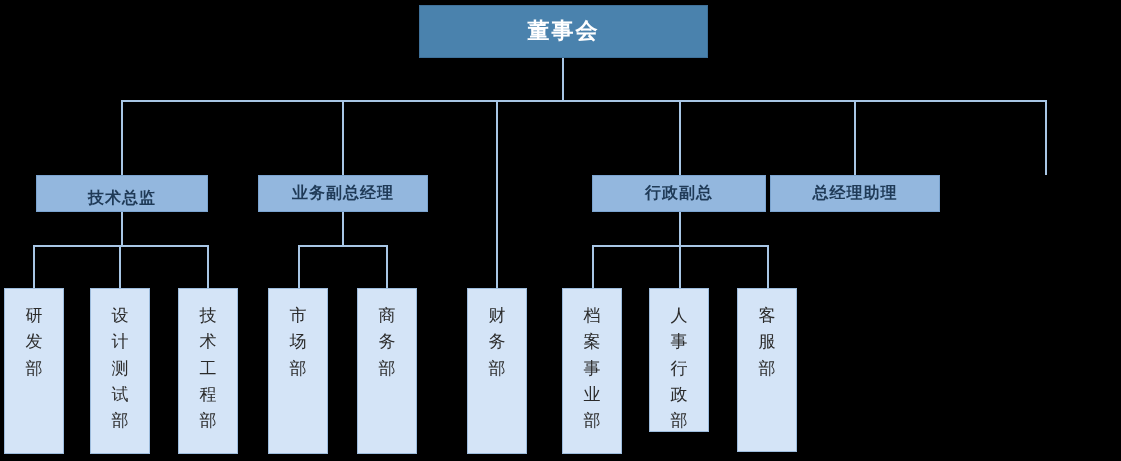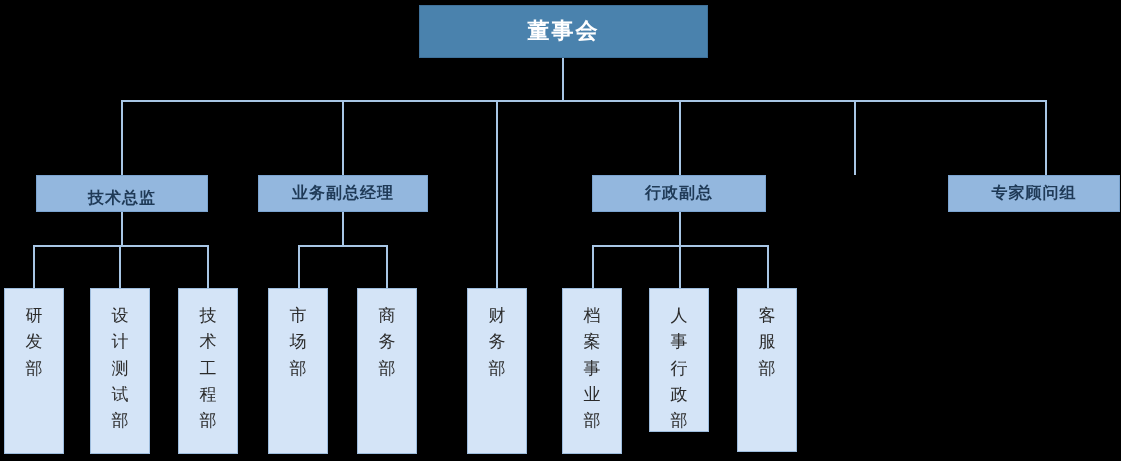--- a/index.html
+++ b/index.html
@@ -100,22 +100,22 @@
 
   <div class="node node-l2" style="left:36px; top:175px; width:172px; height:37px;align-items:flex-end;">
     <span class="vtext">技术总监</span>
   </div>
   <div class="node node-l2" style="left:592px; top:175px; width:174px; height:37px;">
     <span class="vtext">行政副总</span>
   </div>
   <div class="node node-l2" style="left:258px; top:175px; width:170px; height:37px;">
     <span class="vtext">业务副总经理</span>
   </div>
-  <div class="node node-l2" style="left:948px; top:175px; width:172px; height:37px;">
-    <span class="vtext">专家顾问组</span>
+  <div class="node node-l2" style="left:770px; top:175px; width:170px; height:37px;">
+    <span class="vtext">总经理助理</span>
   </div>
 
   <div class="node node-l3" style="left:4px; top:288px; width:60px; height:166px;">
     <span class="vtext">
         <span style="display: block;">研</span>
         <span style="display: block;">发</span>
         <span style="display: block;">部</span>
       </span>
   </div>
   <div class="node node-l3" style="left:90px; top:288px; width:60px; height:166px;">

